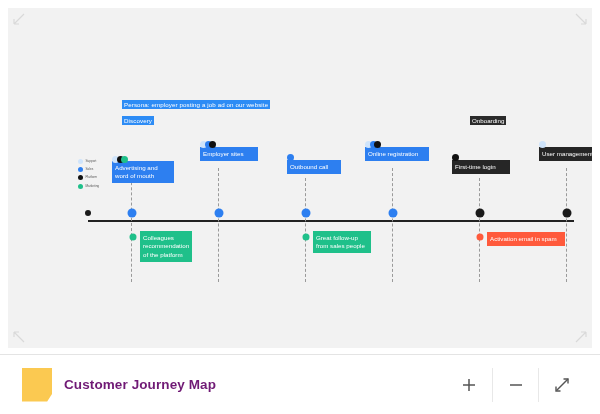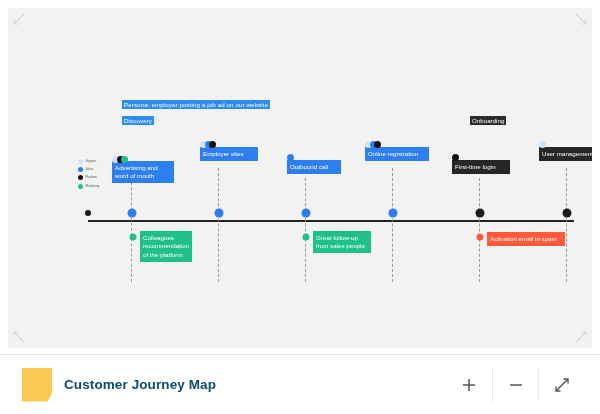--- a/index.html
+++ b/index.html
@@ -102,21 +102,21 @@
     display: flex; align-items: center;
   }
   #sticky {
     width: 30px; height: 34px; margin-left: 22px;
     background: #fbc951;
     clip-path: polygon(0 0, 100% 0, 100% 78%, 84% 100%, 0 100%);
     flex: 0 0 auto;
   }
   #bb-text { margin-left: 12px; flex: 1 1 auto; }
   #bb-title {
-    color: #0c4a6e; font-size: 13.5px; font-weight: bold;
+    color: #701a75; font-size: 13.5px; font-weight: bold;
     line-height: 16px; letter-spacing: .1px;
   }
   #bb-sub { color: #7b7b7b; font-size: 10.5px; line-height: 14px; margin-top: 1px; }
   #bb-controls { display: flex; align-items: center; margin-right: 16px; }
   .ctrl {
     width: 46px; height: 34px;
     display: flex; align-items: center; justify-content: center;
     color: #555555;
   }
   .ctrl + .ctrl { border-left: 1px solid #e8e8e8; }

